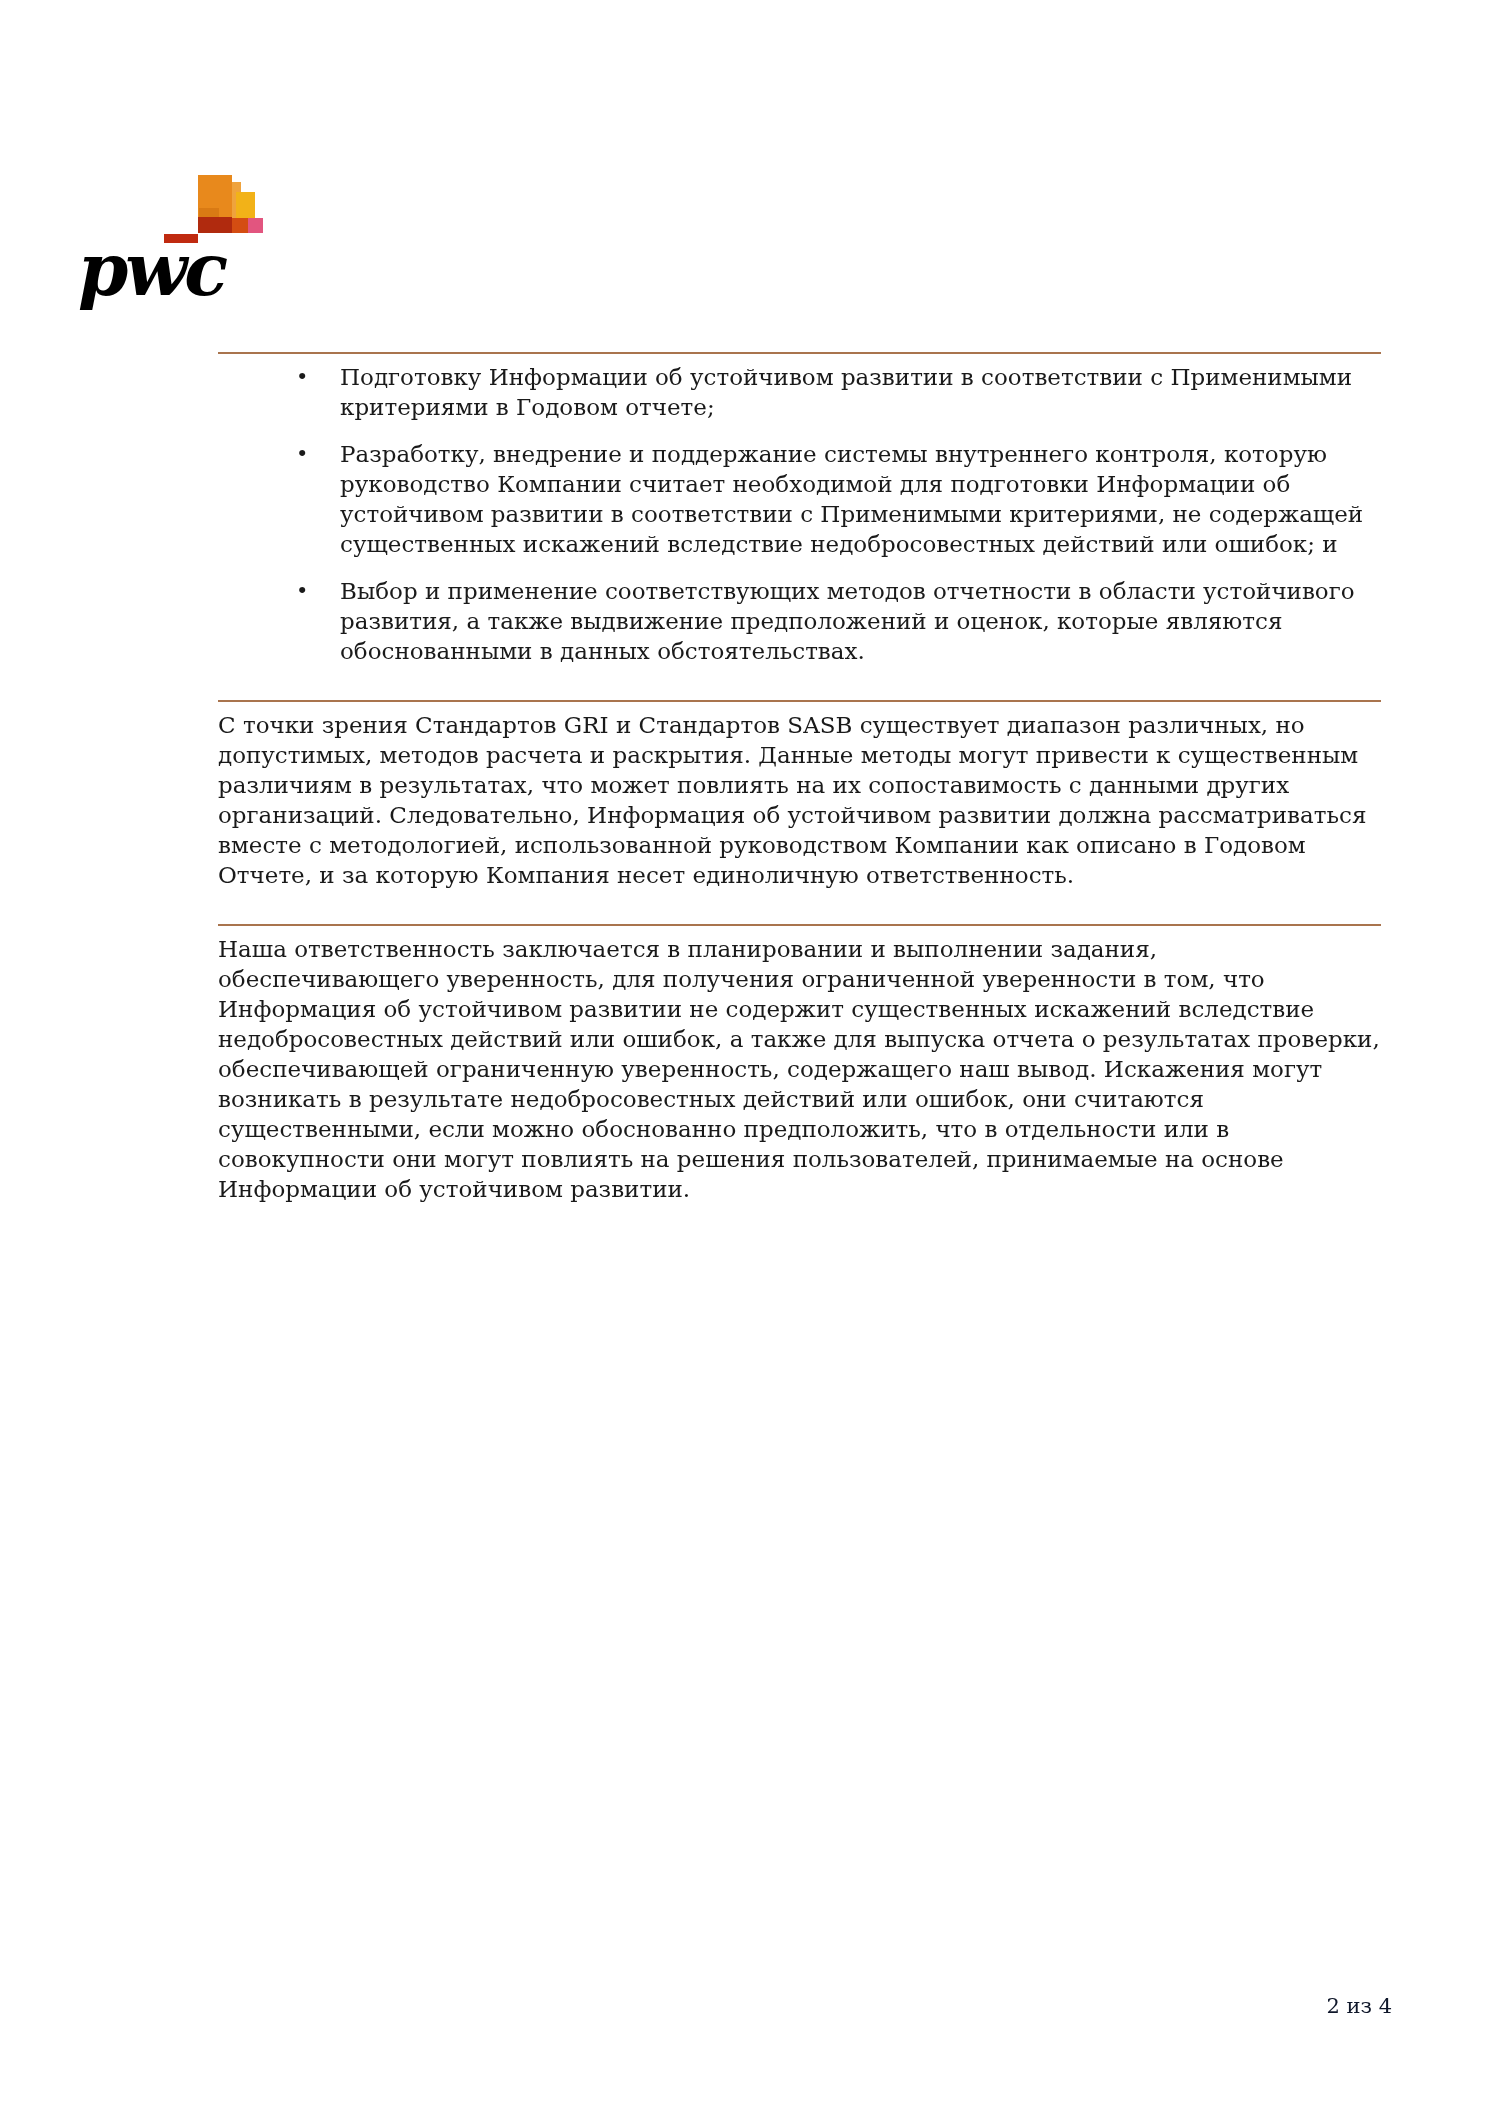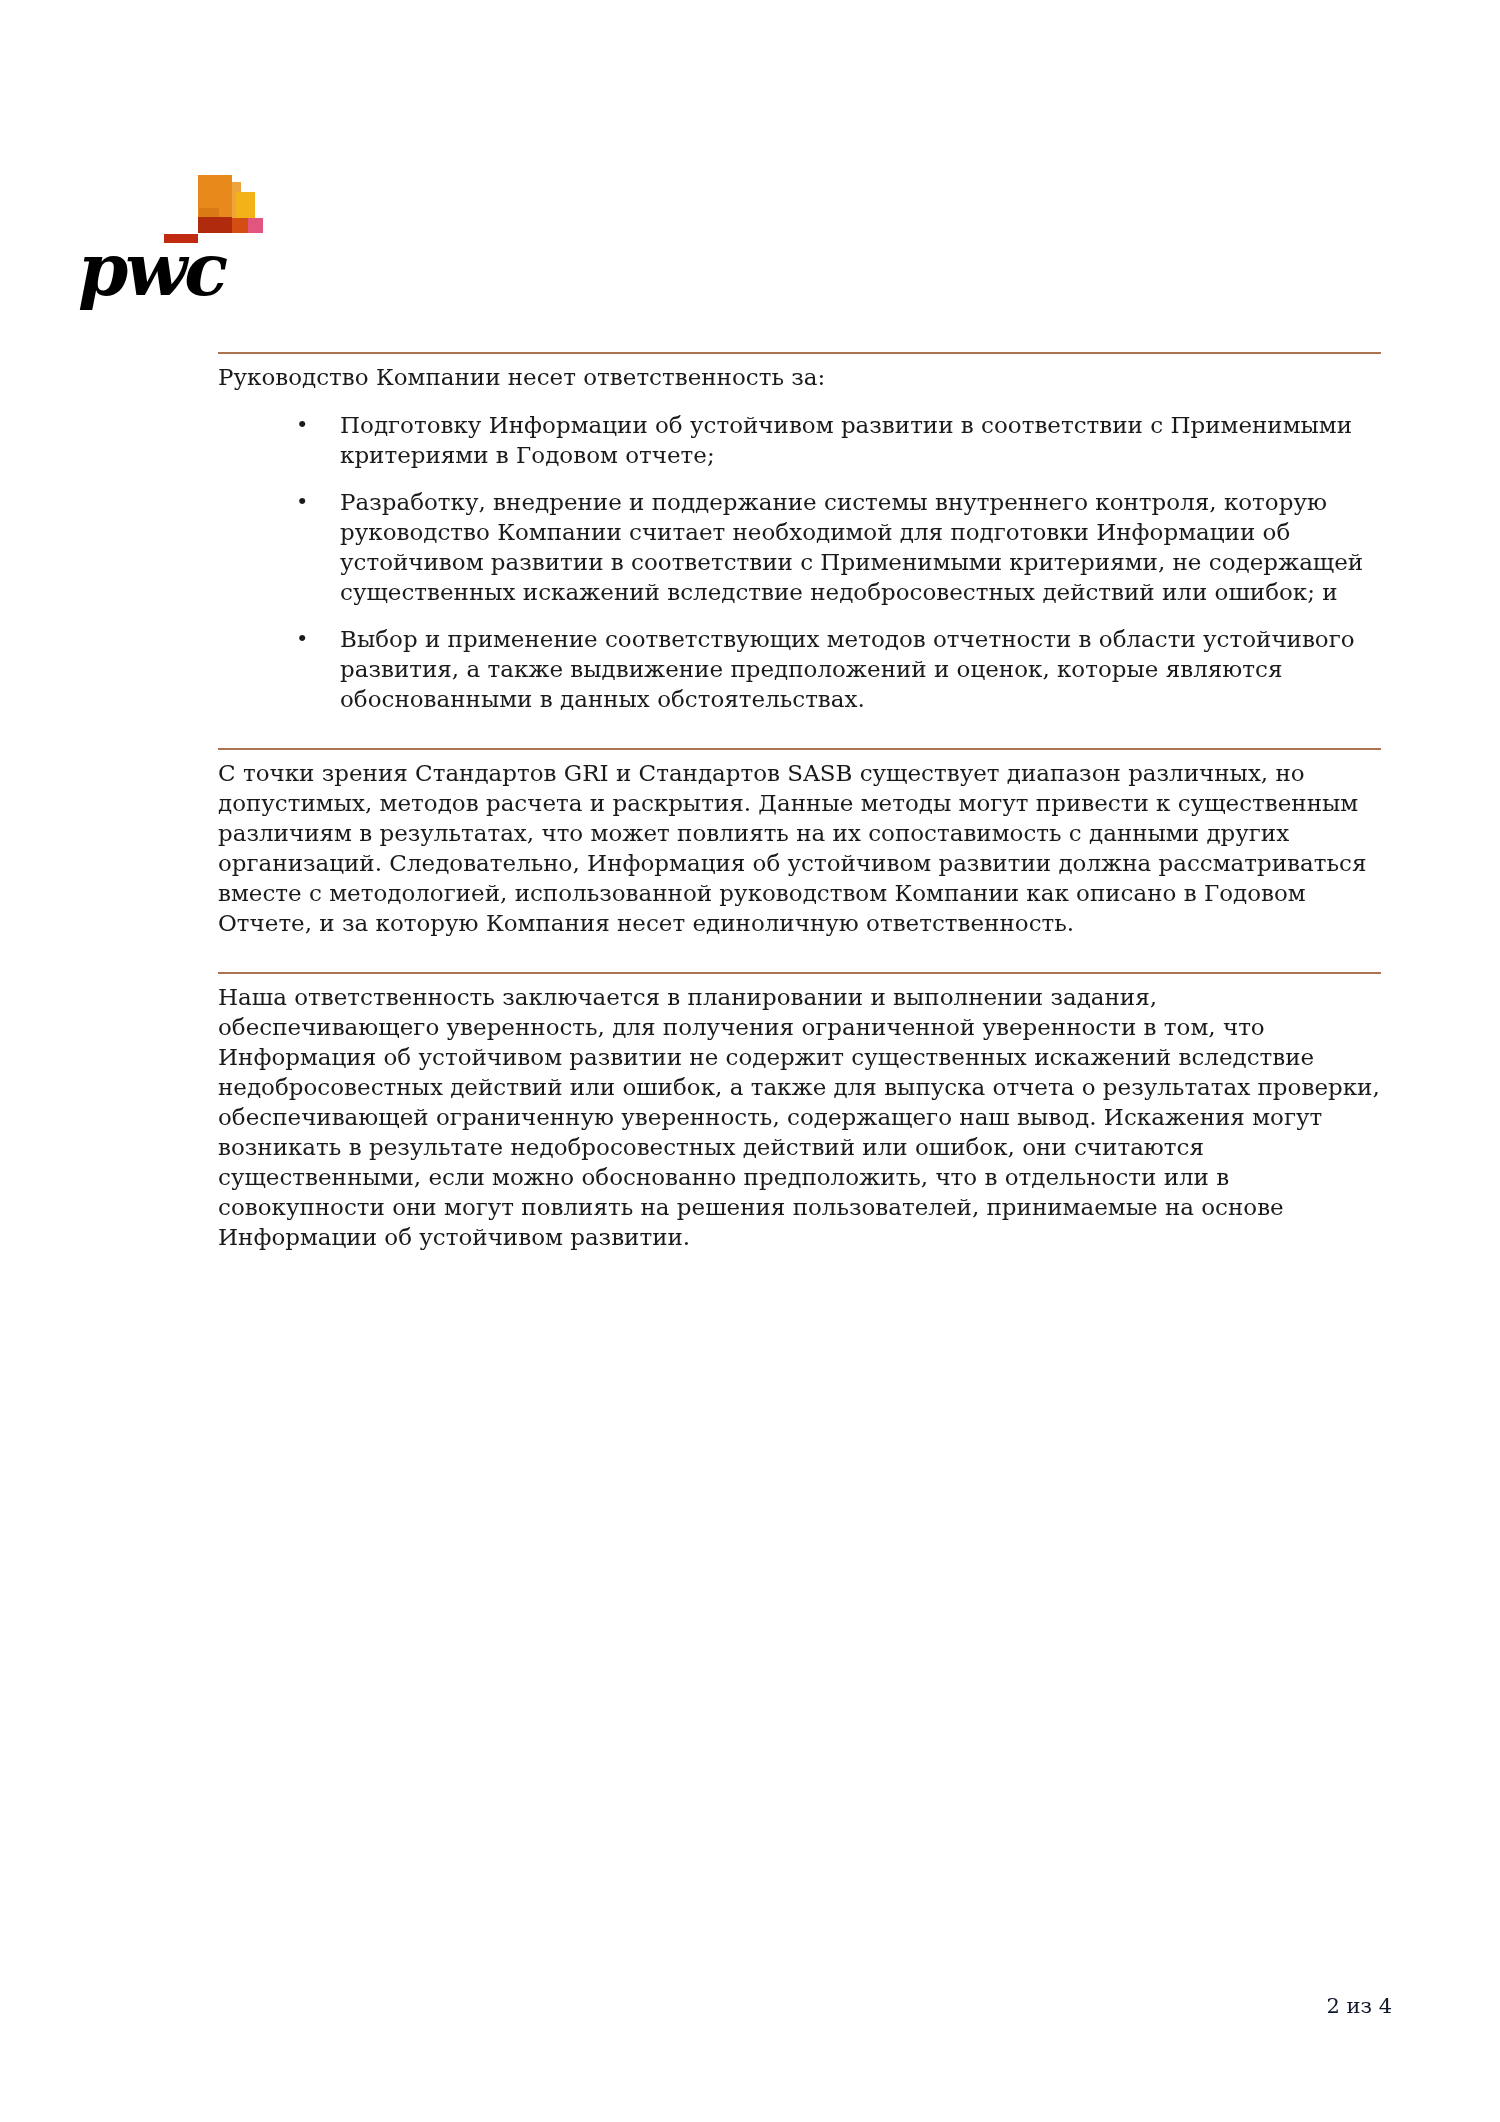--- a/index.html
+++ b/index.html
@@ -96,21 +96,20 @@
     <div class="blk-midred"></div>
     <div class="blk-pink"></div>
     <div class="blk-bar"></div>
   </div>
   <div class="logo-wordmark">pwc</div>
 </div>
 
 <div class="content">
 
   <div class="rule"></div>
-  <p class="body-par">Руководство Компании несет ответственность за:</p>
   <ul class="bullets">
     <li>
       <span class="dot">•</span>
       <span>Подготовку Информации об устойчивом развитии в соответствии с Применимыми критериями в Годовом отчете;</span>
     </li>
     <li>
       <span class="dot">•</span>
       <span>Разработку, внедрение и поддержание системы внутреннего контроля, которую руководство Компании считает необходимой для подготовки Информации об устойчивом развитии в соответствии с Применимыми критериями, не содержащей существенных искажений вследствие недобросовестных действий или ошибок; и</span>
     </li>
     <li>

